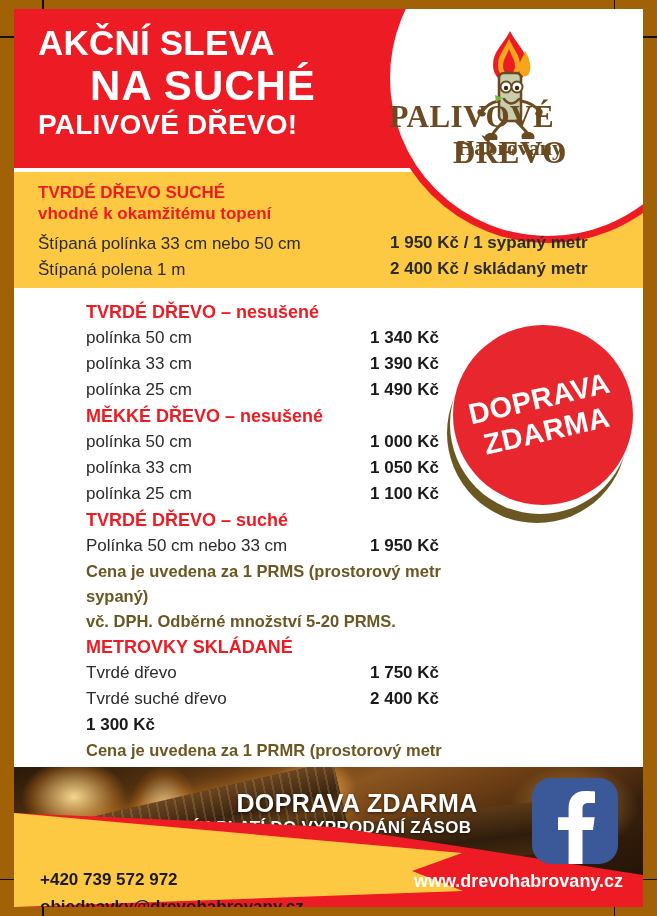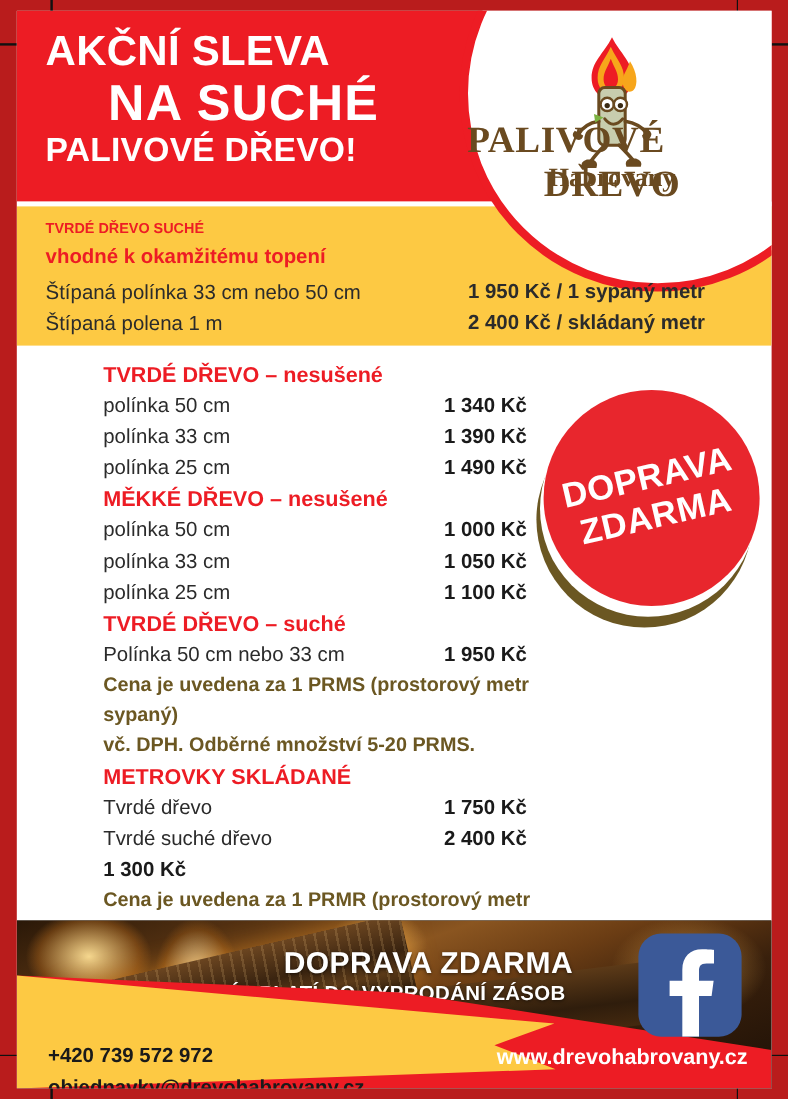--- a/index.html
+++ b/index.html
@@ -1,18 +1,18 @@
 <!DOCTYPE html>
 <html><head>
 <meta charset="utf-8">
 <style>
   html,body{margin:0;padding:0;background:#ffffff;}
   body{width:657px;height:916px;font-family:"Liberation Sans",sans-serif;-webkit-font-smoothing:antialiased;}
 
-  .page{position:relative;width:657px;height:916px;overflow:hidden;background:#b91c1c;}
+  .page{position:relative;width:657px;height:916px;overflow:hidden;background:#a16207;}
 
   
   .cmark{position:absolute;background:#111;}
   .cm-tl-h{left:0;top:36px;width:16px;height:1.5px;}
   .cm-tl-v{left:42px;top:0;width:1.5px;height:16px;}
   .cm-tr-h{right:0;top:36px;width:16px;height:1.5px;}
   .cm-tr-v{right:42px;top:0;width:1.5px;height:16px;}
   .cm-bl-h{left:0;bottom:36px;width:16px;height:1.5px;}
   .cm-bl-v{left:42px;bottom:0;width:1.5px;height:16px;}
   .cm-br-h{right:0;bottom:36px;width:16px;height:1.5px;}
@@ -39,21 +39,21 @@
   
   .logo{position:absolute;right:8px;top:18px;width:250px;height:140px;}
   .logo-row{position:absolute;left:0;top:72px;width:250px;text-align:center;}
   .logo-word{display:inline-block;font-family:"Liberation Serif",serif;font-weight:bold;font-size:31px;color:#6A4A20;letter-spacing:.5px;vertical-align:middle;}
   .logo-gap{display:inline-block;width:72px;}
   .logo-sub{position:absolute;left:0;top:108px;width:250px;text-align:center;font-family:"Liberation Serif",serif;font-weight:bold;font-size:22px;color:#6A4A20;}
   .mascot{position:absolute;left:88px;top:2px;width:74px;height:120px;}
 
   
   .yb{position:absolute;color:#2b2b2b;}
-  .yb-h1{left:24px;top:174px;font-size:12px;font-weight:bold;color:#ED1C24;}
+  .yb-h1{left:24px;top:174px;font-size:17px;font-weight:bold;color:#ED1C24;}
   .yb-h2{left:24px;top:195px;font-size:17px;font-weight:bold;color:#ED1C24;}
   .yb-r1{left:24px;top:225px;font-size:17px;}
   .yb-r2{left:24px;top:251px;font-size:17px;}
   .yb-p1{left:376px;top:224px;font-size:17px;font-weight:bold;}
   .yb-p2{left:376px;top:250px;font-size:17px;font-weight:bold;}
 
   
   .plist{position:absolute;left:24px;top:290px;width:380px;margin-left:48px;}
   .sec-h{font-size:18px;font-weight:bold;color:#ED1C24;line-height:26px;height:26px;}
   .prow{display:flex;height:26px;line-height:26px;}

